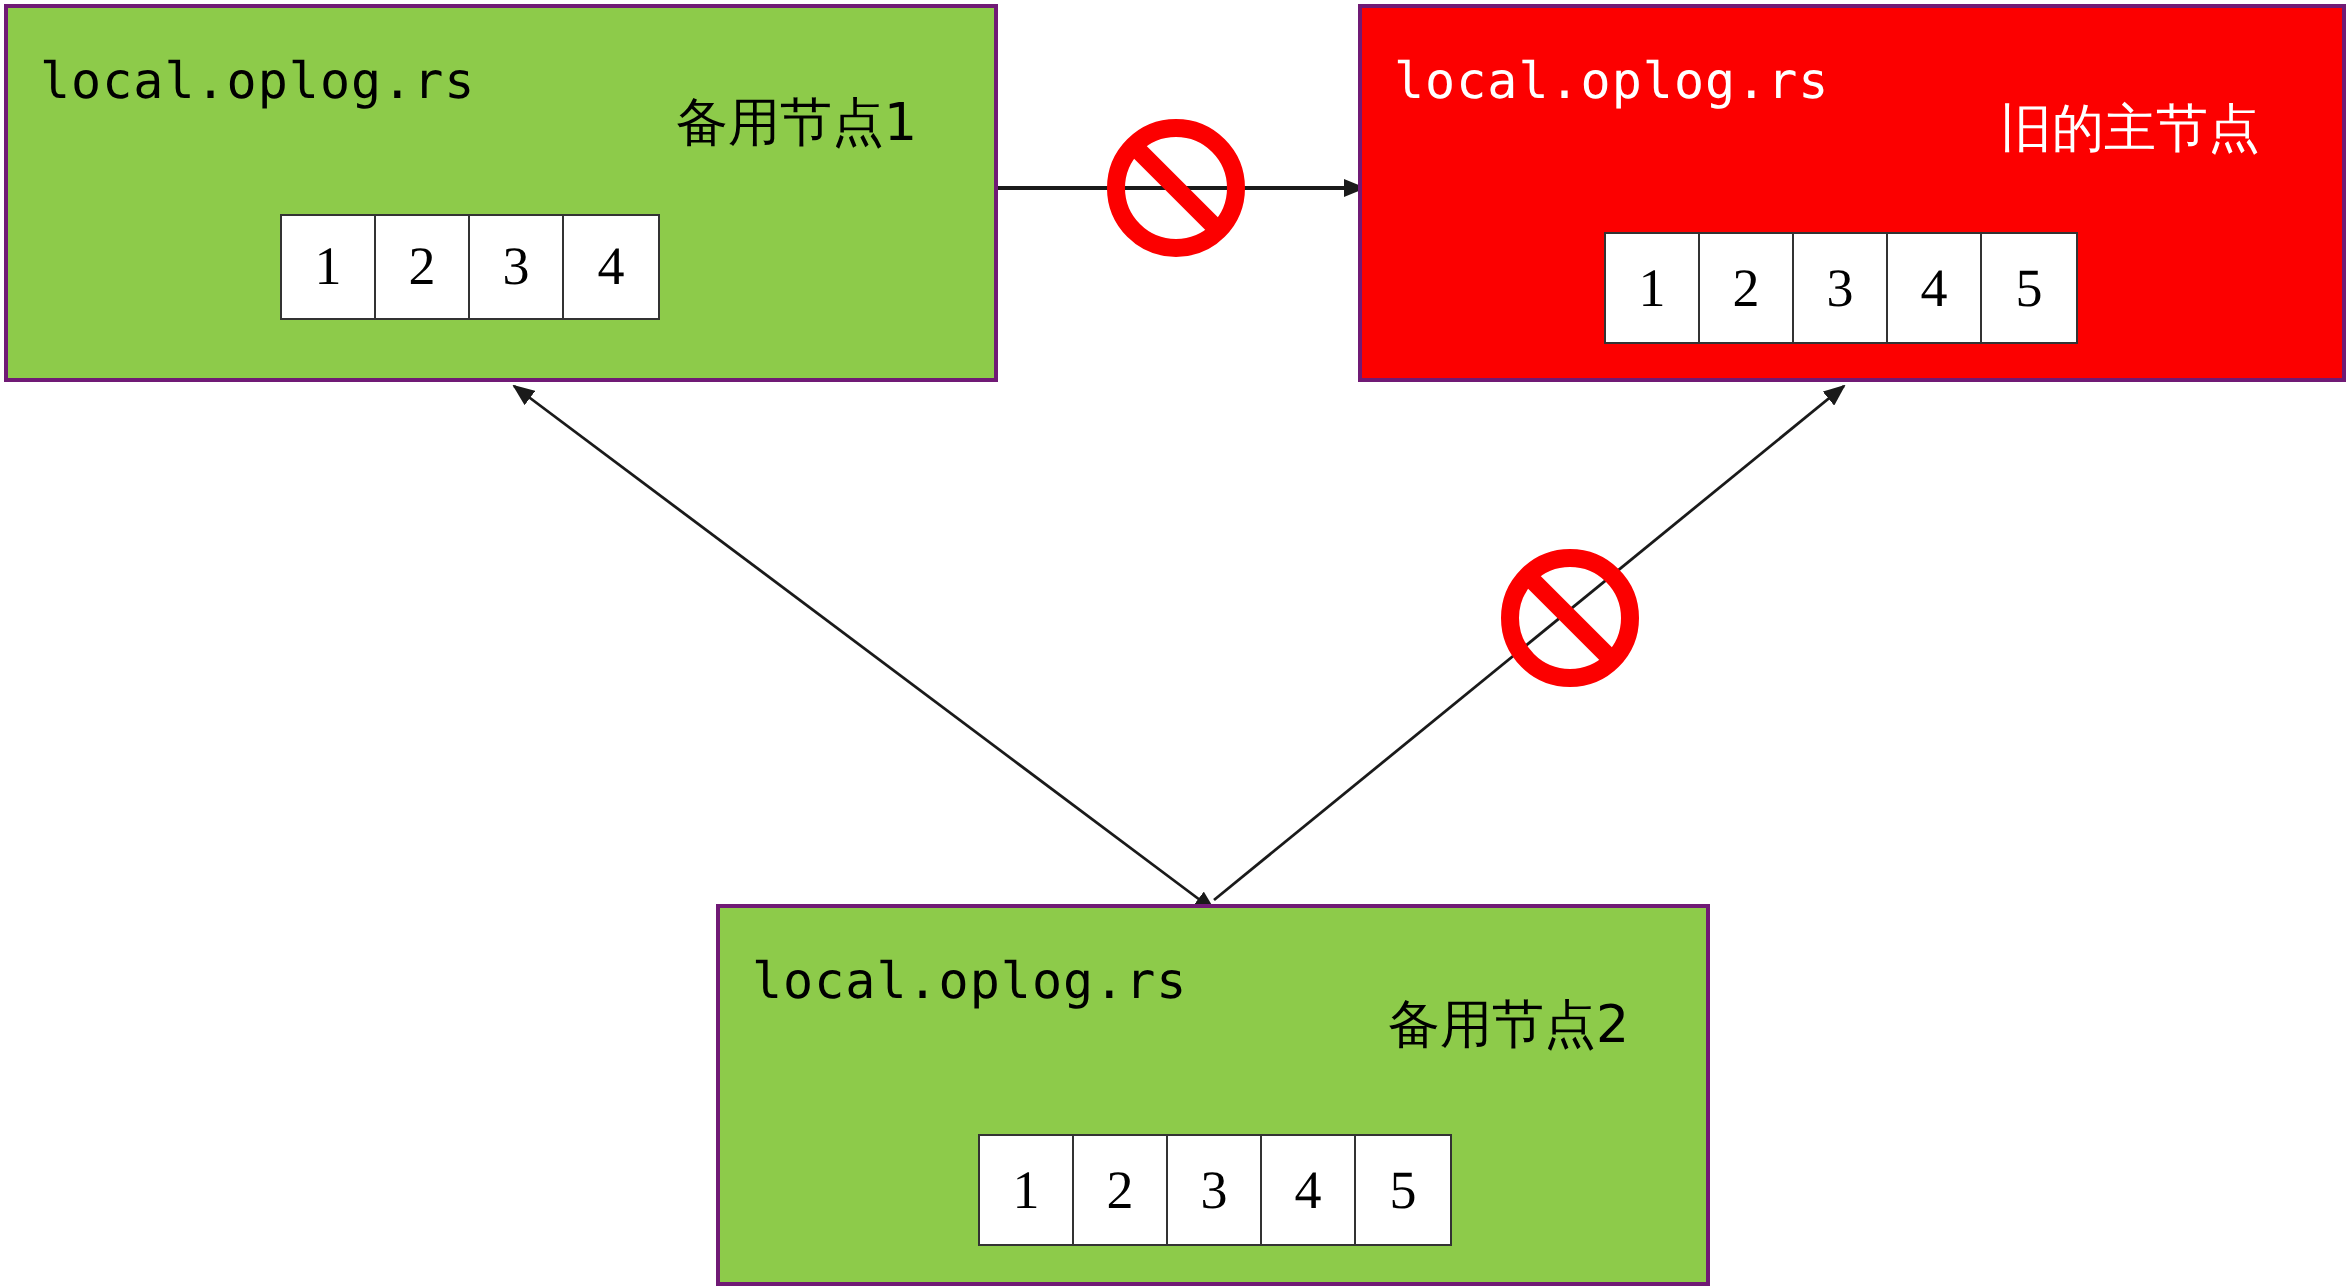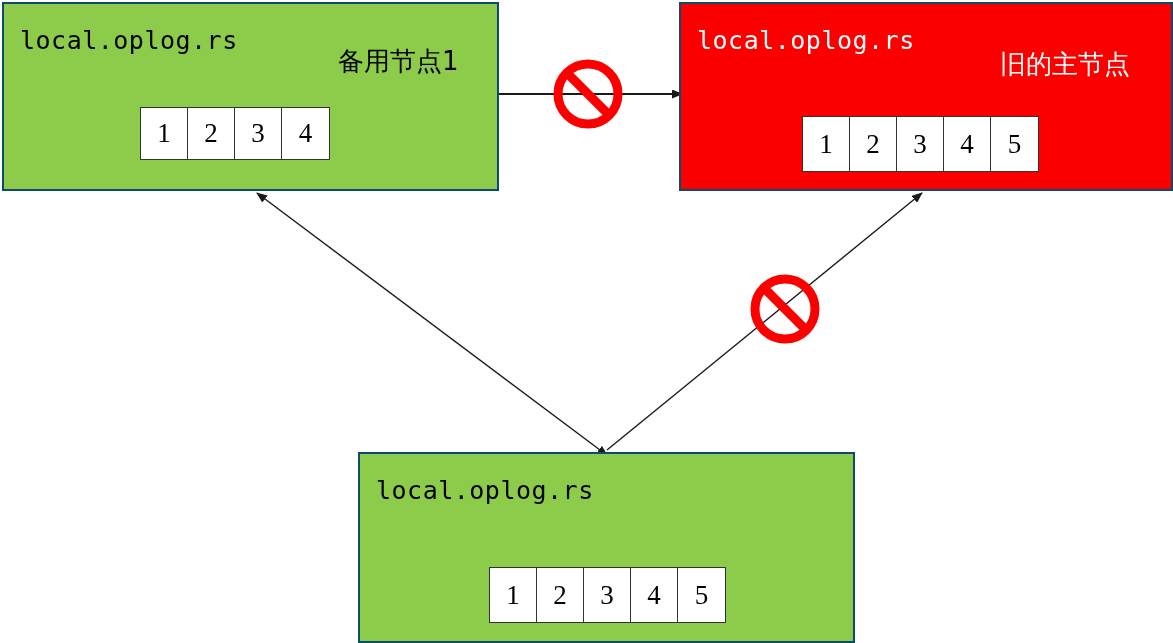--- a/index.html
+++ b/index.html
@@ -20,21 +20,21 @@
   svg.edges {
     position: absolute;
     left: 0;
     top: 0;
     width: 1173px;
     height: 643px;
     pointer-events: none;
   }
   .node {
     position: absolute;
-    border: 2px solid #0c4a6e;
+    border: 2px solid #701a75;
     box-sizing: border-box;
   }
   .node.green { background: #8dcb4a; }
   .node.red   { background: #fc0000; }
 
   .ns-title {
     position: absolute;
     font-family: "DejaVu Sans Mono", "Liberation Mono", monospace;
     font-size: 25px;
     letter-spacing: 0.5px;
@@ -125,20 +125,21 @@
       <div class="cell" style="width:47px; height:54px;">1</div>
       <div class="cell" style="width:47px; height:54px;">2</div>
       <div class="cell" style="width:47px; height:54px;">3</div>
       <div class="cell" style="width:47px; height:54px;">4</div>
       <div class="cell" style="width:47px; height:54px;">5</div>
     </div>
   </div>
 
   <div class="node green" style="left:358px; top:452px; width:497px; height:191px;">
     <div class="ns-title" style="left:16px; top:22px;">local.oplog.rs</div>
+    <div class="role-label" style="left:334px; top:41px;">备用节点2</div>
     <div class="oplog-cells" style="left:129px; top:113px;">
       <div class="cell" style="width:47px; height:54px;">1</div>
       <div class="cell" style="width:47px; height:54px;">2</div>
       <div class="cell" style="width:47px; height:54px;">3</div>
       <div class="cell" style="width:47px; height:54px;">4</div>
       <div class="cell" style="width:47px; height:54px;">5</div>
     </div>
   </div>
 
   <div class="ban" style="left:550px; top:56px;">

